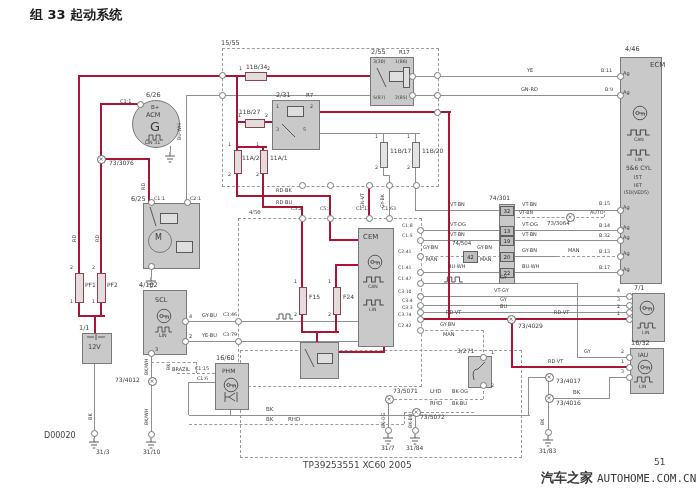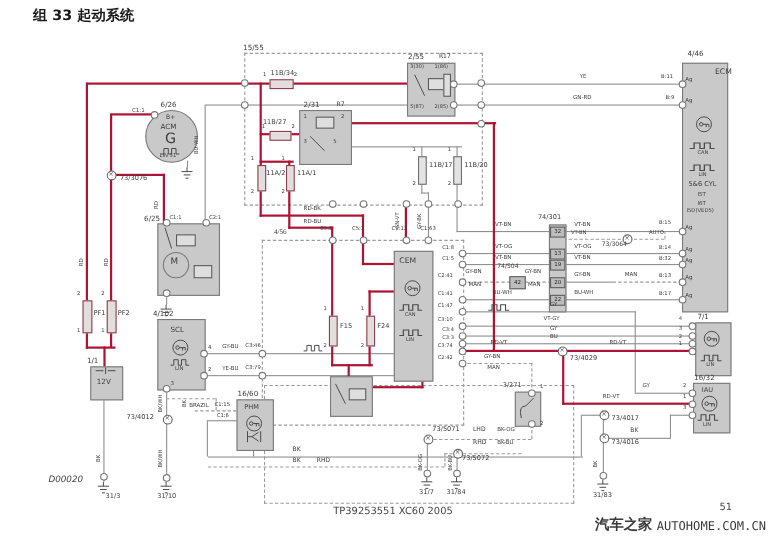--- a/index.html
+++ b/index.html
@@ -22,21 +22,21 @@
   .pinsq{position:absolute;background:#bdbdbd;border:1px solid #5f5f5f;font-size:5px;display:flex;align-items:center;justify-content:center;color:#222;}
   .pc{position:absolute;width:5px;height:5px;border:1px solid #777;border-radius:50%;background:#fff;}
   .cc{position:absolute;width:7px;height:7px;border:1px solid #666;border-radius:50%;background:#fff;font-size:6px;line-height:6px;text-align:center;color:#555;}
   .gl{position:absolute;overflow:visible;}
   .t1{left:30px;top:8px;font-size:13px;}
   .t2{left:30px;top:26px;font-size:13px;}
   .ref{left:303px;top:461px;font-size:9px;color:#444;}
   .pg{left:654px;top:458px;font-size:9px;color:#444;}
   .brand-cn{left:541px;top:471px;font-size:13px;color:#3a3a3a;}
   .brand-url{left:597px;top:473px;font-size:11px;color:#3a3a3a;font-family:"DejaVu Sans Mono",monospace;}
-  .did{left:44px;top:432px;font-size:8px;color:#444;font-style:italic;}
+  .did{left:44px;top:432px;font-size:8px;color:#444;}
 </style>
 </head>
 <body>
 
 <div id="diagram">
   <div class="lbl cjk t1">组 33 起动系统</div>
   <div class="lbl ref">TP39253551 XC60 2005</div>
   <div class="lbl pg">51</div>
   <div class="lbl brand-cn cjk">汽车之家</div>
   <div class="lbl brand-url">AUTOHOME.COM.CN</div>

